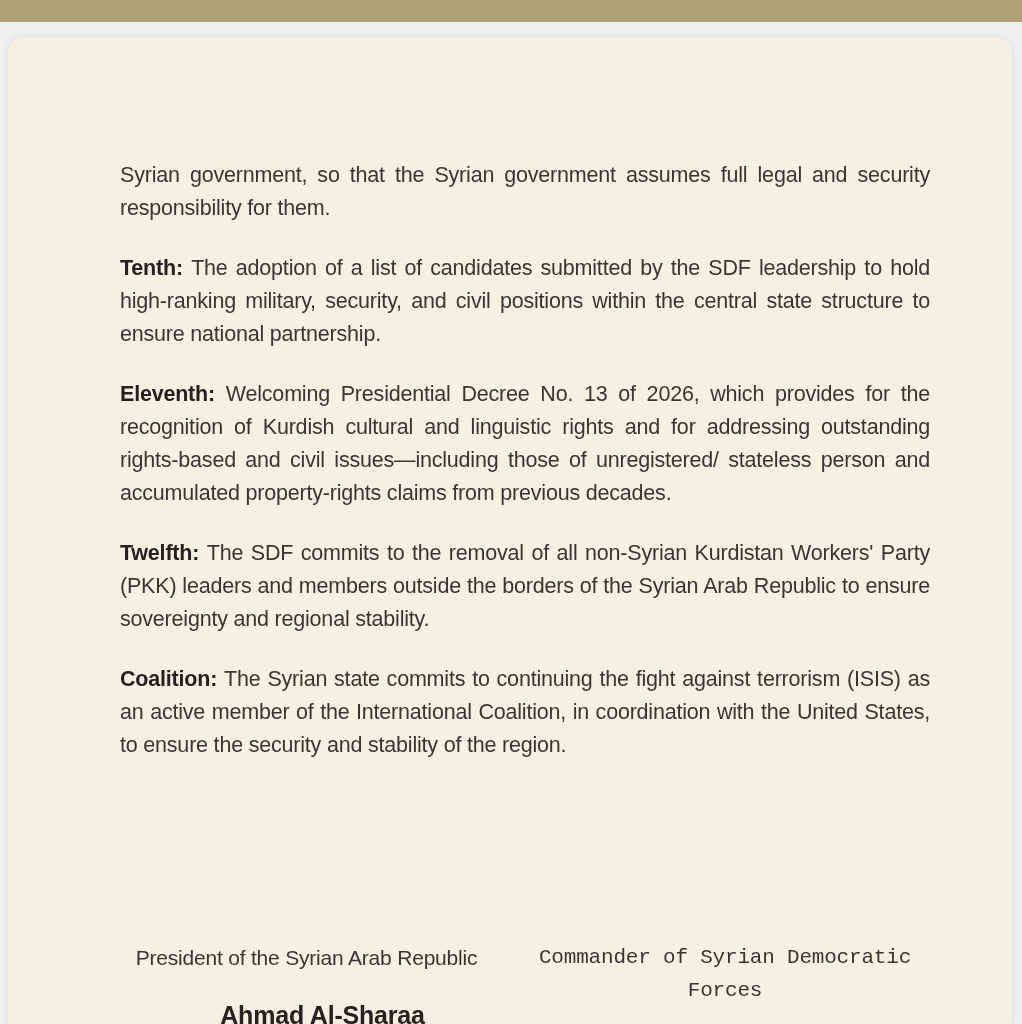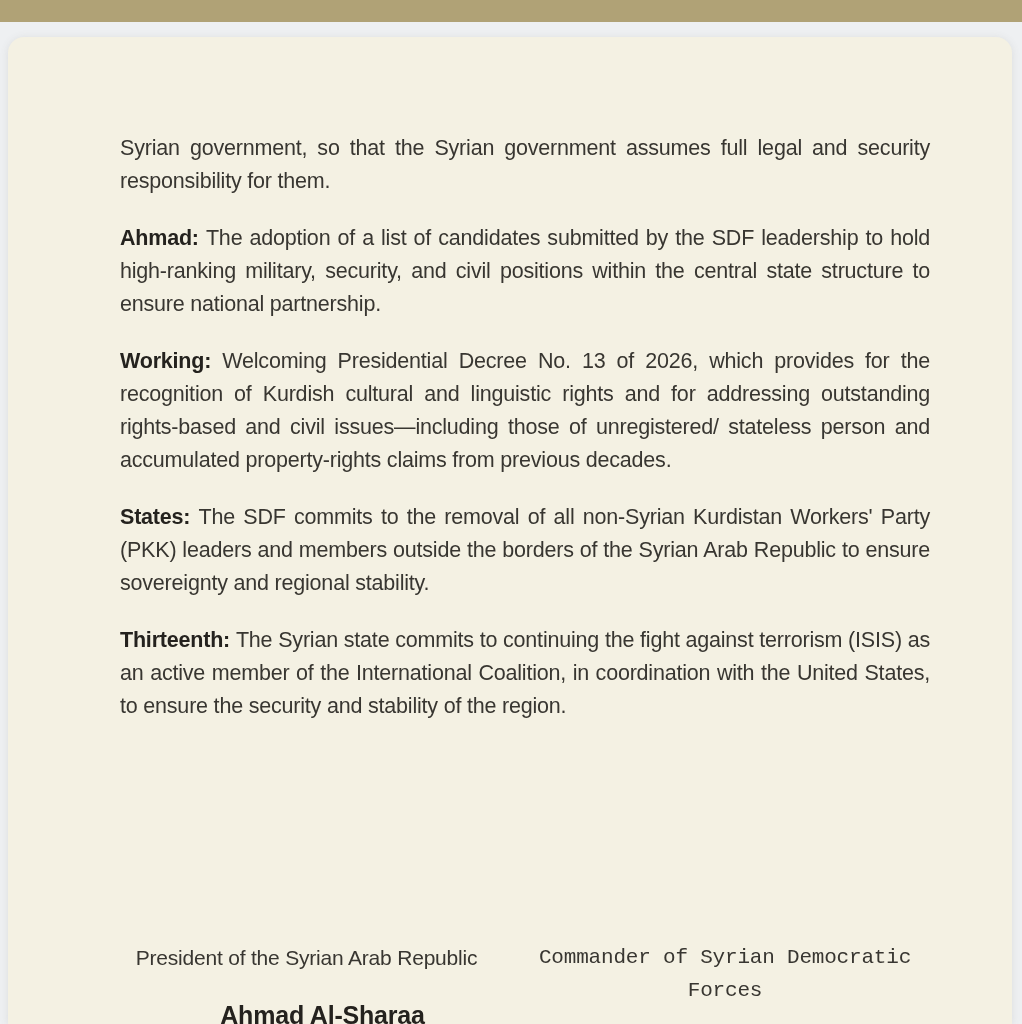--- a/index.html
+++ b/index.html
@@ -32,20 +32,21 @@
     position:absolute;
     top:95px;left:112px;right:82px;
   }
   .para{
     font-size:21.5px;
     line-height:33px;
     letter-spacing:-0.2px;
     text-align:justify;
     margin-bottom:24px;
     color:var(--text);
+    margin-top:27px;
   }
   .para .lead{
     font-weight:bold;
     color:var(--bold);
   }
   .para .lead::after{content:" ";white-space:pre;}
   .signatures{
     position:absolute;
     top:904px;left:112px;right:82px;
     display:flex;
@@ -75,27 +76,27 @@
 <body>
 
 <div class="top-band"></div>
 
 <div class="page">
 
   <div class="content">
 
     <p class="para"><span>Syrian government, so that the Syrian government assumes full legal and security responsibility for them.</span></p>
 
-    <p class="para"><span class="lead">Ahmad:</span><span>The adoption of a list of candidates submitted by the SDF leadership to hold high-ranking military, security, and civil positions within the central state structure to ensure national partnership.</span></p>
+    <p class="para"><span class="lead">Tenth:</span><span>The adoption of a list of candidates submitted by the SDF leadership to hold high-ranking military, security, and civil positions within the central state structure to ensure national partnership.</span></p>
 
-    <p class="para"><span class="lead">Working:</span><span>Welcoming Presidential Decree No. 13 of 2026, which provides for the recognition of Kurdish cultural and linguistic rights and for addressing outstanding rights-based and civil issues—including those of unregistered/ stateless person and accumulated property-rights claims from previous decades.</span></p>
+    <p class="para"><span class="lead">Eleventh:</span><span>Welcoming Presidential Decree No. 13 of 2026, which provides for the recognition of Kurdish cultural and linguistic rights and for addressing outstanding rights-based and civil issues—including those of unregistered/ stateless person and accumulated property-rights claims from previous decades.</span></p>
 
-    <p class="para"><span class="lead">States:</span><span>The SDF commits to the removal of all non-Syrian Kurdistan Workers' Party (PKK) leaders and members outside the borders of the Syrian Arab Republic to ensure sovereignty and regional stability.</span></p>
+    <p class="para"><span class="lead">Twelfth:</span><span>The SDF commits to the removal of all non-Syrian Kurdistan Workers' Party (PKK) leaders and members outside the borders of the Syrian Arab Republic to ensure sovereignty and regional stability.</span></p>
 
-    <p class="para"><span class="lead">Thirteenth:</span><span>The Syrian state commits to continuing the fight against terrorism (ISIS) as an active member of the International Coalition, in coordination with the United States, to ensure the security and stability of the region.</span></p>
+    <p class="para"><span class="lead">Coalition:</span><span>The Syrian state commits to continuing the fight against terrorism (ISIS) as an active member of the International Coalition, in coordination with the United States, to ensure the security and stability of the region.</span></p>
 
 
   </div>
 
   <div class="signatures">
     <div class="sig-col sig-col-left">
       <div class="sig-title">President of the Syrian Arab Republic</div>
       <div class="sig-name">Ahmad Al-Sharaa</div>
     </div>
     <div class="sig-col sig-col-right">

